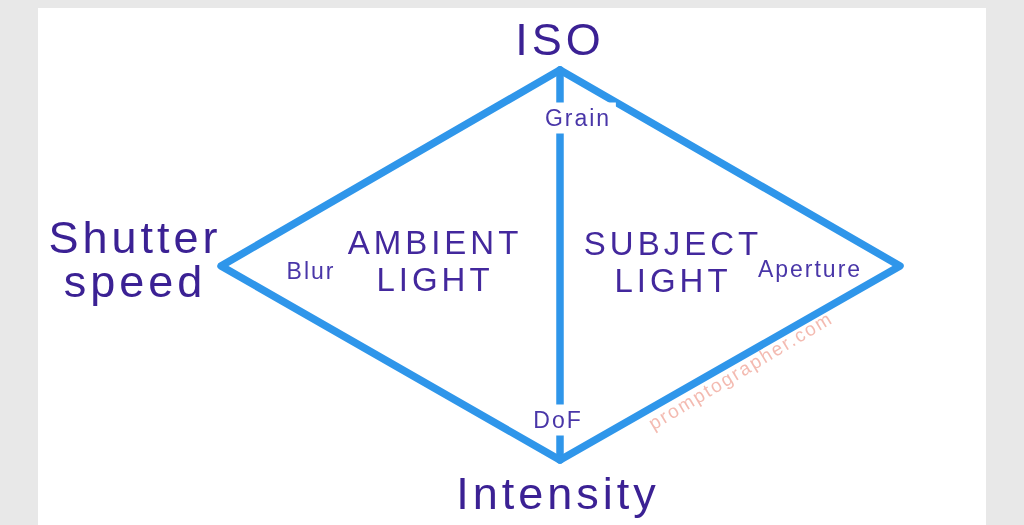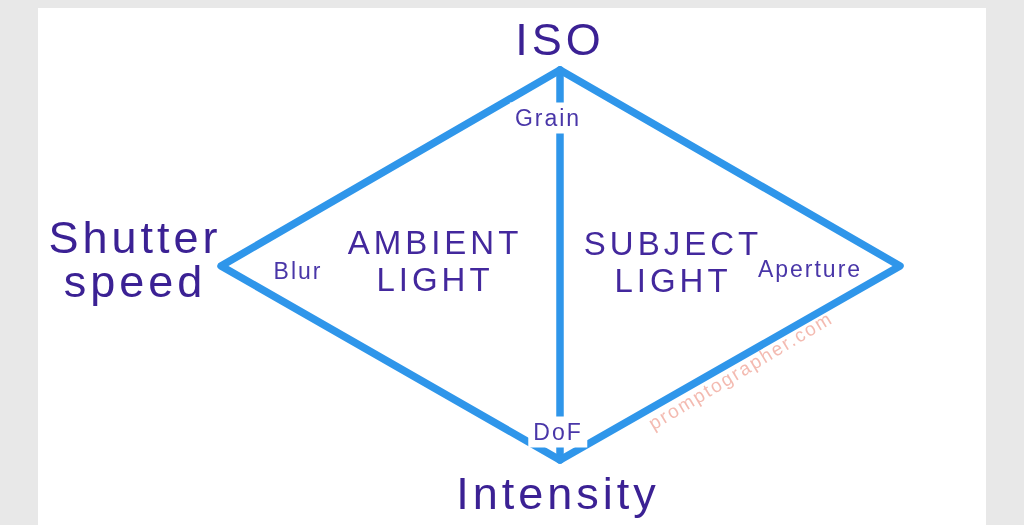--- a/index.html
+++ b/index.html
@@ -93,23 +93,23 @@
   <div class="label region" style="left:397px;top:253px;">
     <span class="line">AMBIENT</span>
     <span class="line">LIGHT</span>
   </div>
 
   <div class="label region" style="left:635px;top:254px;">
     <span class="line">SUBJECT</span>
     <span class="line">LIGHT</span>
   </div>
 
-  <div class="label effect on-line" style="left:510px;top:110px;">Grain</div>
+  <div class="label effect on-line" style="left:540px;top:110px;">Grain</div>
 
-  <div class="label effect" style="left:260px;top:263px;text-align:center;">Blur</div>
+  <div class="label effect" style="left:273px;top:263px;text-align:center;">Blur</div>
 
   <div class="label effect" style="left:772px;top:261px;">Aperture</div>
 
-  <div class="label effect on-line" style="left:520px;top:424px;">DoF</div>
+  <div class="label effect on-line" style="left:520px;top:412px;">DoF</div>
 
   <div class="watermark" style="left:703px;top:363px;">promptographer.com</div>
 
 </div>
 
 </body></html>

